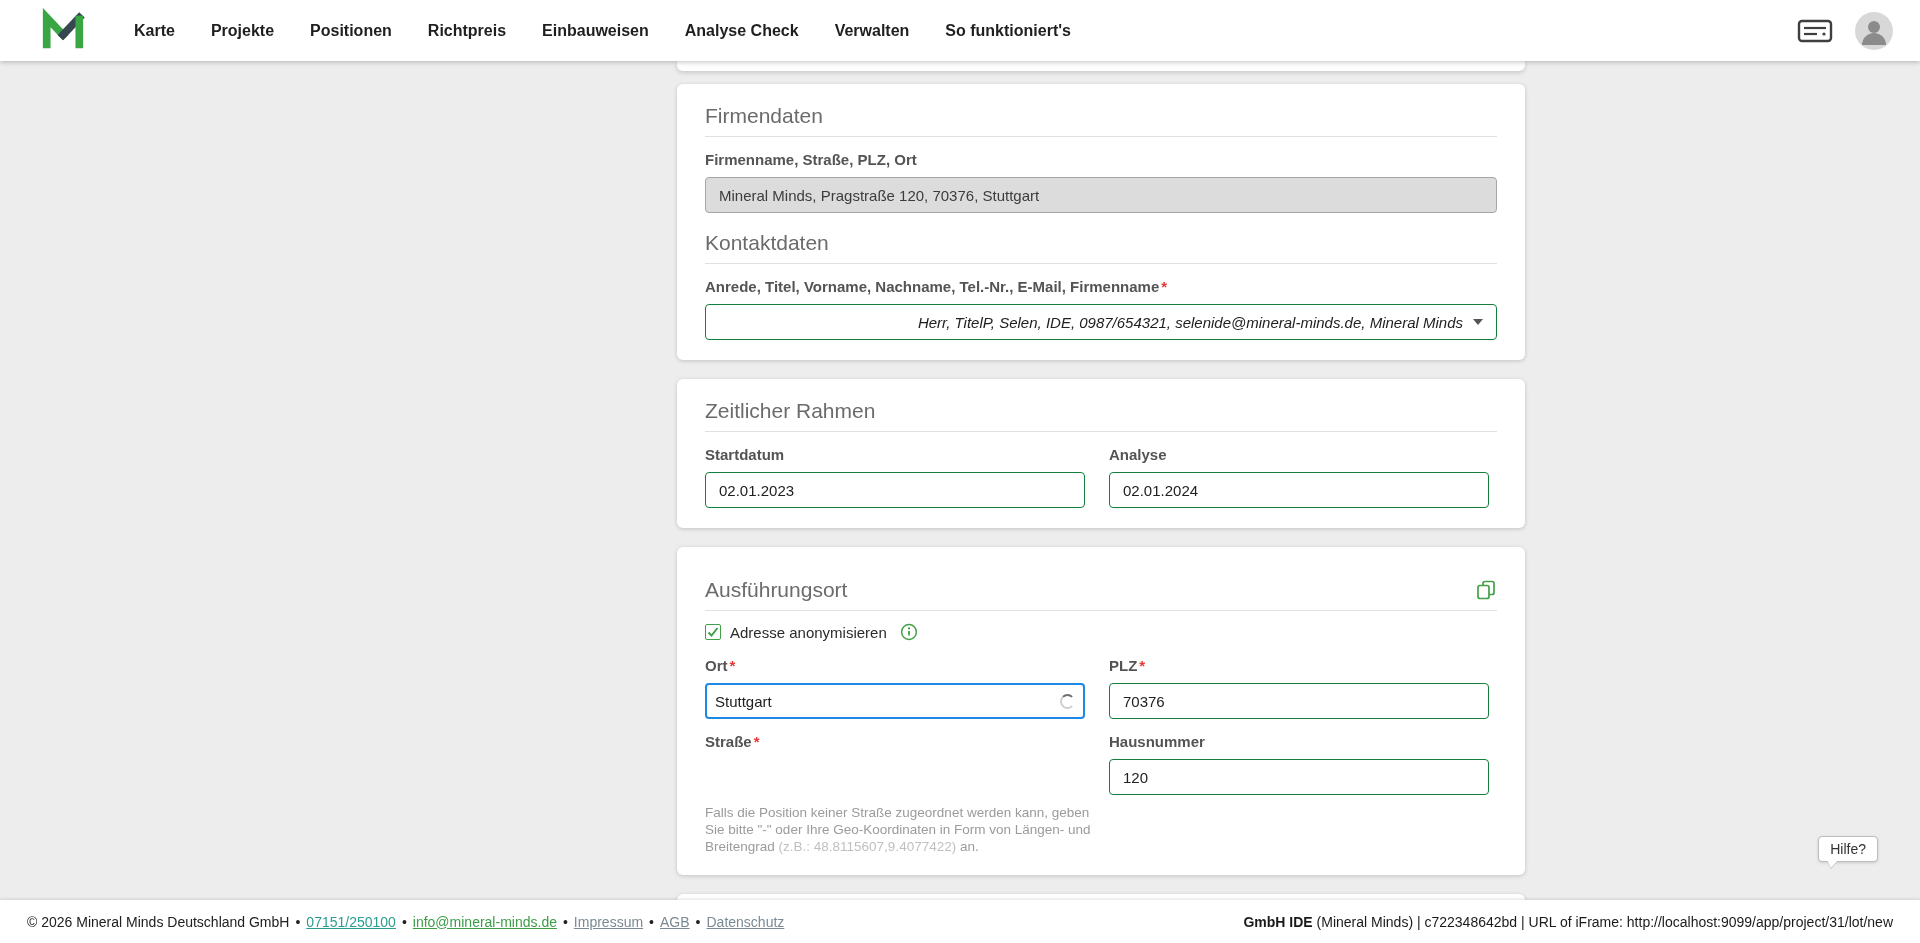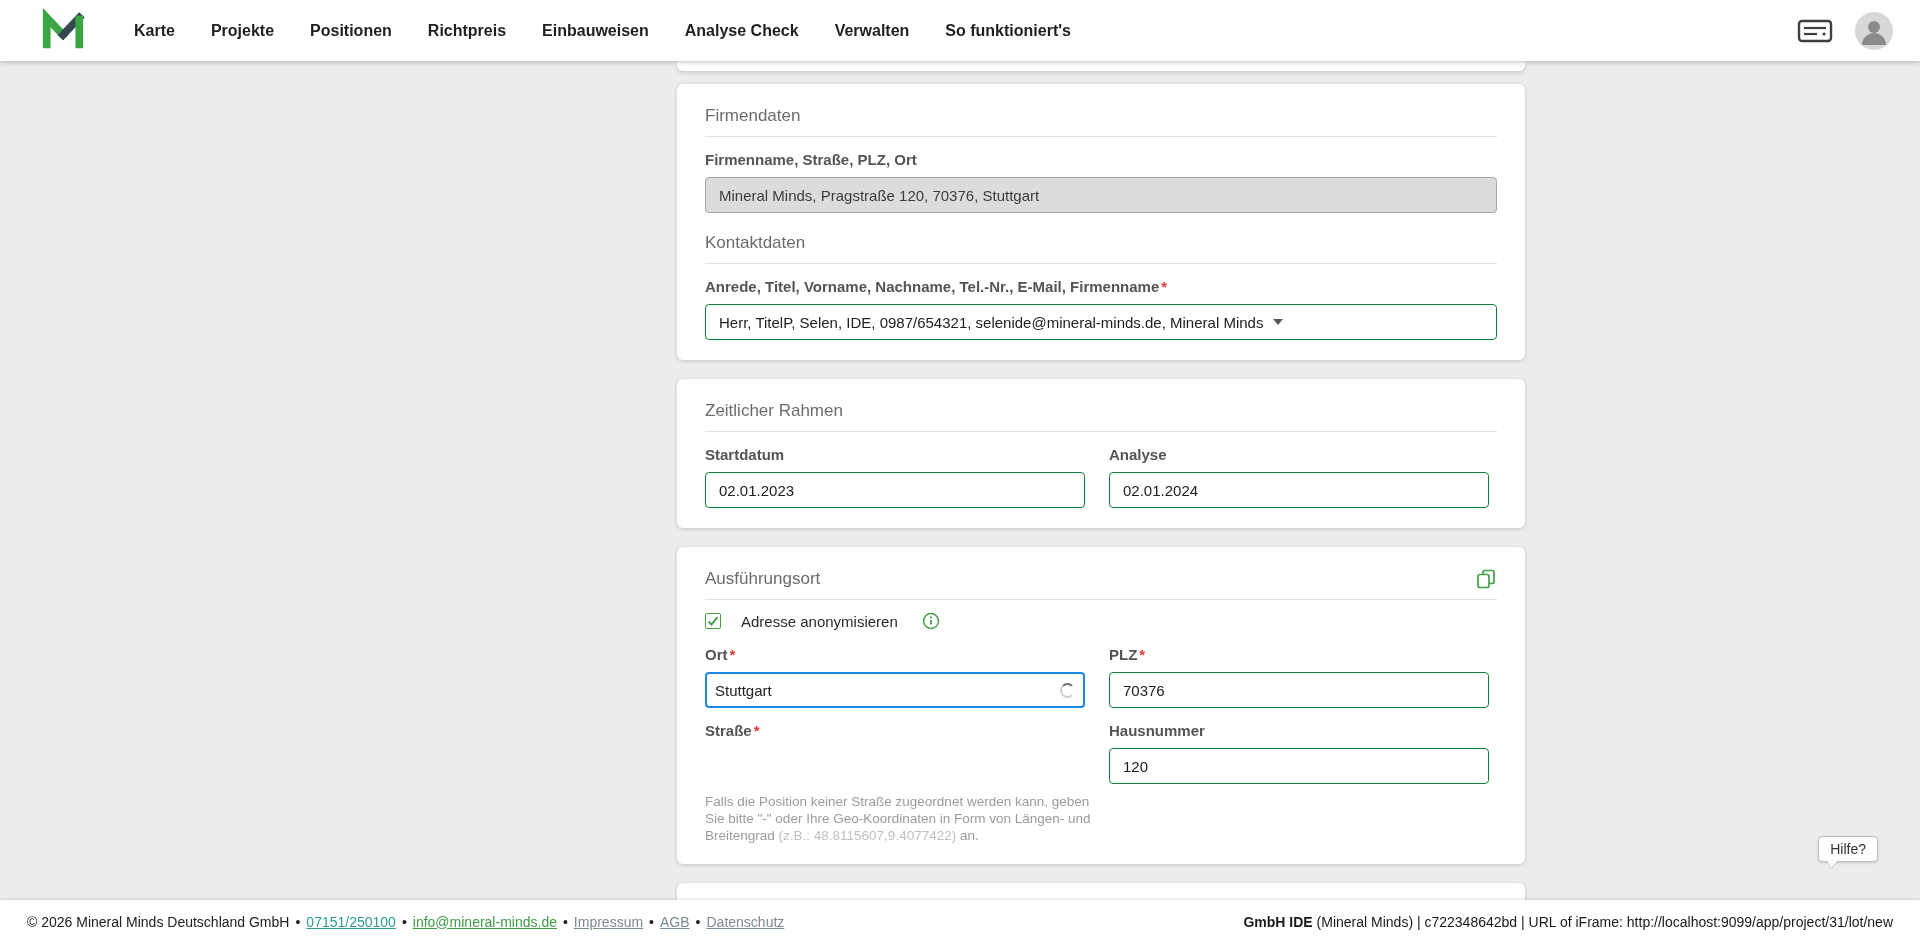--- a/index.html
+++ b/index.html
@@ -42,23 +42,23 @@
     padding: 20px 28px;
     margin-bottom: 19px;
   }
   .card-partial-top {
     height: 10px; padding: 0; border-radius: 0 0 6px 6px; margin-bottom: 13px;
     box-shadow: 0 2px 4px rgba(0,0,0,.15);
   }
   .card-partial-bottom { height: 70px; border-radius: 6px 6px 0 0; margin-bottom: 0; }
 
   .card h2 {
-    font-size: 17px; font-weight: 400; color: #6b6b6b; line-height: 24px;
-  }
-  .title-row { display: flex; align-items: center; justify-content: space-between; }
+    font-size: 21px; font-weight: 400; color: #6b6b6b; line-height: 24px;
+  }
+  .title-row { display: flex; align-items: center; justify-content: space-between; margin-top: 11px; }
   .divider { border-bottom: 1px solid #e0e0e0; margin-top: 8px; }
 
   .field-label {
     display: block; font-size: 15px; font-weight: bold; color: #545454;
     margin-top: 14px; line-height: 18px;
   }
   .req { color: #e53935; font-weight: bold; margin-left: 2px; }
 
   input.text-input, .select-box {
     width: 100%; height: 36px; margin-top: 8px;
@@ -67,42 +67,42 @@
     font-size: 15px; color: #212121; padding: 0 13px;
     background: #fff; outline: none;
   }
   input.text-input:disabled, input.text-input.disabled {
     background: #dcdcdc; border-color: #a6a6a6; color: #3c3c3c;
   }
   input.text-input.focused {
     border: 2px solid #1e88e5; padding: 0 8px;
   }
   .select-box {
-    display: flex; align-items: center; justify-content: flex-start;
-    cursor: pointer; user-select: none;
+    display: flex; align-items: center; justify-content: flex-end;
+    cursor: pointer; user-select: none; font-style: italic;
   }
   .select-box .sel-text { overflow: hidden; white-space: nowrap; text-overflow: ellipsis; }
   .caret {
     width: 0; height: 0; border-left: 5px solid transparent;
     border-right: 5px solid transparent; border-top: 6px solid #555;
     flex: 0 0 auto; margin-left: 10px;
   }
 
   .two-col { display: grid; grid-template-columns: 380px 380px; column-gap: 24px; }
 
   .field-wrap { position: relative; }
   .spinner {
     position: absolute; right: 10px; top: 50%; margin-top: -3px;
     width: 15px; height: 15px; border-radius: 50%;
     border: 2px solid #cfcfcf; border-top-color: #6f6f6f; border-right-color: transparent;
     animation: spin 1s linear infinite;
   }
   @keyframes spin { to { transform: rotate(360deg); } }
 
-  .check-row { display: flex; align-items: center; gap: 20px; margin-top: 12px; cursor: pointer; }
+  .check-row { display: flex; align-items: center; gap: 9px; margin-top: 12px; cursor: pointer; }
   .checkbox {
     width: 16px; height: 16px; border: 1px solid #43a047; border-radius: 2px;
     background: #fff; display: flex; align-items: center; justify-content: center;
   }
   .check-label { font-size: 15px; color: #2b2b2b; }
   .info-icon { margin-left: 4px; display: flex; cursor: pointer; }
 
   .hint {
     margin-top: 9px; width: 400px; font-size: 13.5px; line-height: 17px; color: #9b9b9b;
   }

